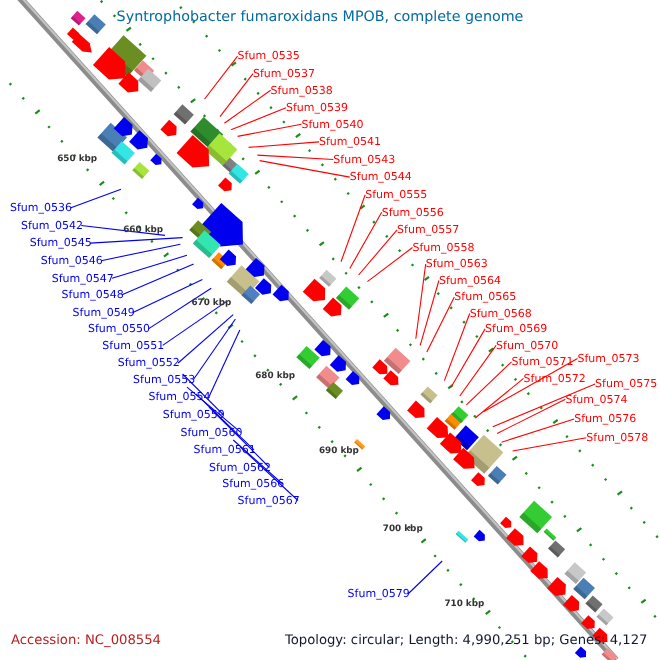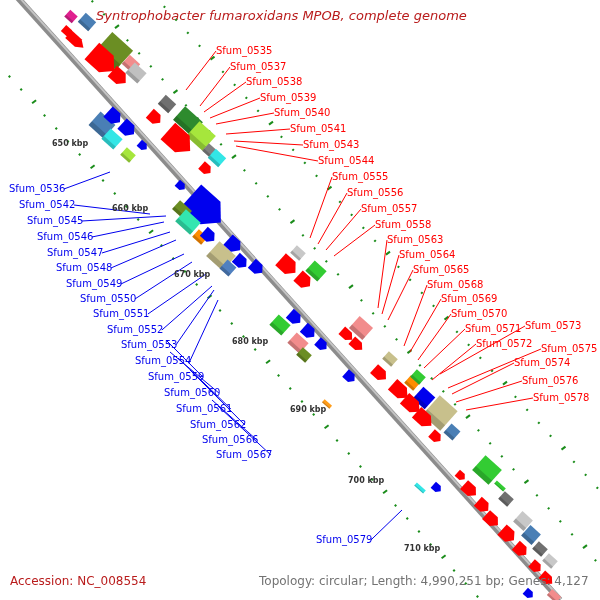--- a/index.html
+++ b/index.html
@@ -1,20 +1,20 @@
 <!DOCTYPE html>
 <html><head>
 <meta charset="utf-8">
 <style>
   html, body { margin:0; padding:0; background:#ffffff; }
   body { width:600px; height:600px; position:relative; overflow:hidden; font-family:"DejaVu Sans", sans-serif; }
   #map { position:absolute; left:0; top:0; width:600px; height:600px; }
-  .title { position:absolute; left:96px; top:8px; font-size:13px; font-style:italic; color:#b91c1c; white-space:nowrap; }
+  .title { position:absolute; left:106px; top:8px; font-size:13px; color:#0369a1; white-space:nowrap; }
   .footer-left { position:absolute; left:10px; top:574px; font-size:12px; color:#b91c1c; }
-  .footer-right { position:absolute; left:259px; top:574px; font-size:12px; color:#737373; white-space:nowrap; }
+  .footer-right { position:absolute; left:259px; top:574px; font-size:12px; color:#0f172a; white-space:nowrap; }
   svg text.lbl { font-family:"DejaVu Sans", sans-serif; font-size:10px; }
   svg text.kbp { font-family:"DejaVu Sans", sans-serif; font-size:8px; fill:#333; font-weight:bold; }
 </style>
 </head>
 <body>
 
 <div class="title">Syntrophobacter fumaroxidans MPOB, complete genome</div>
 
 <svg id="map" viewBox="0 0 600 600" xmlns="http://www.w3.org/2000/svg">
   <defs>

